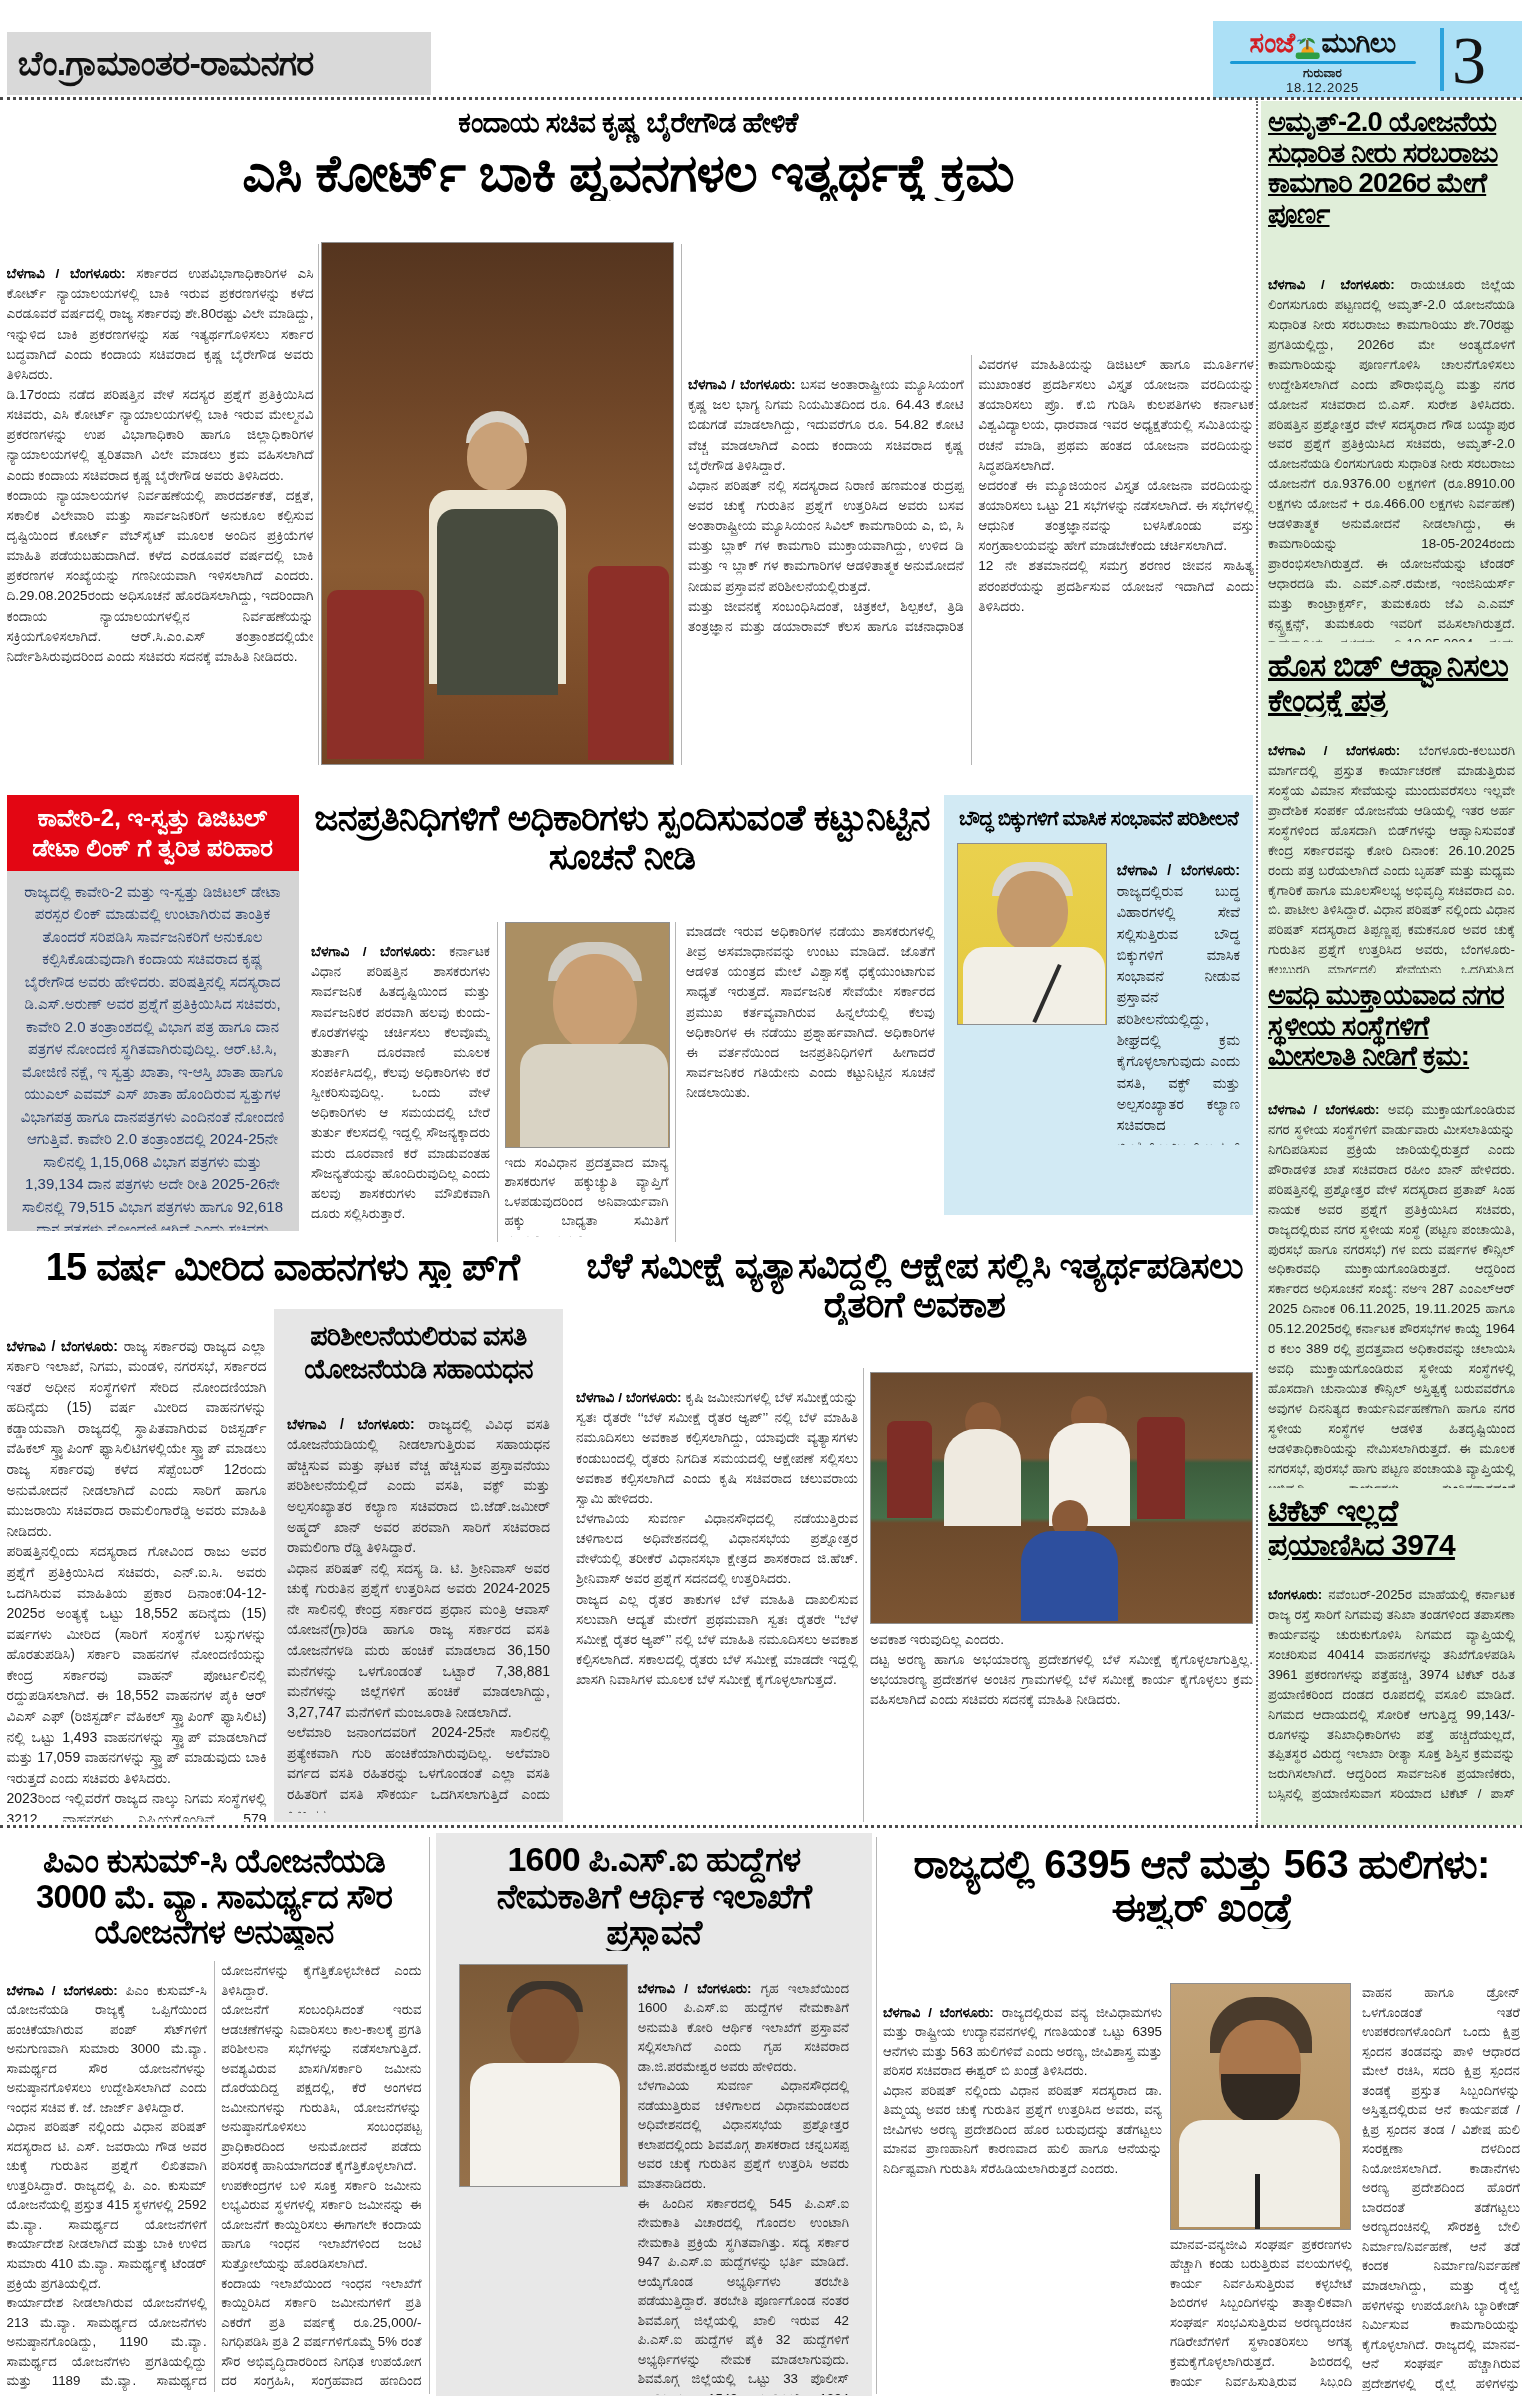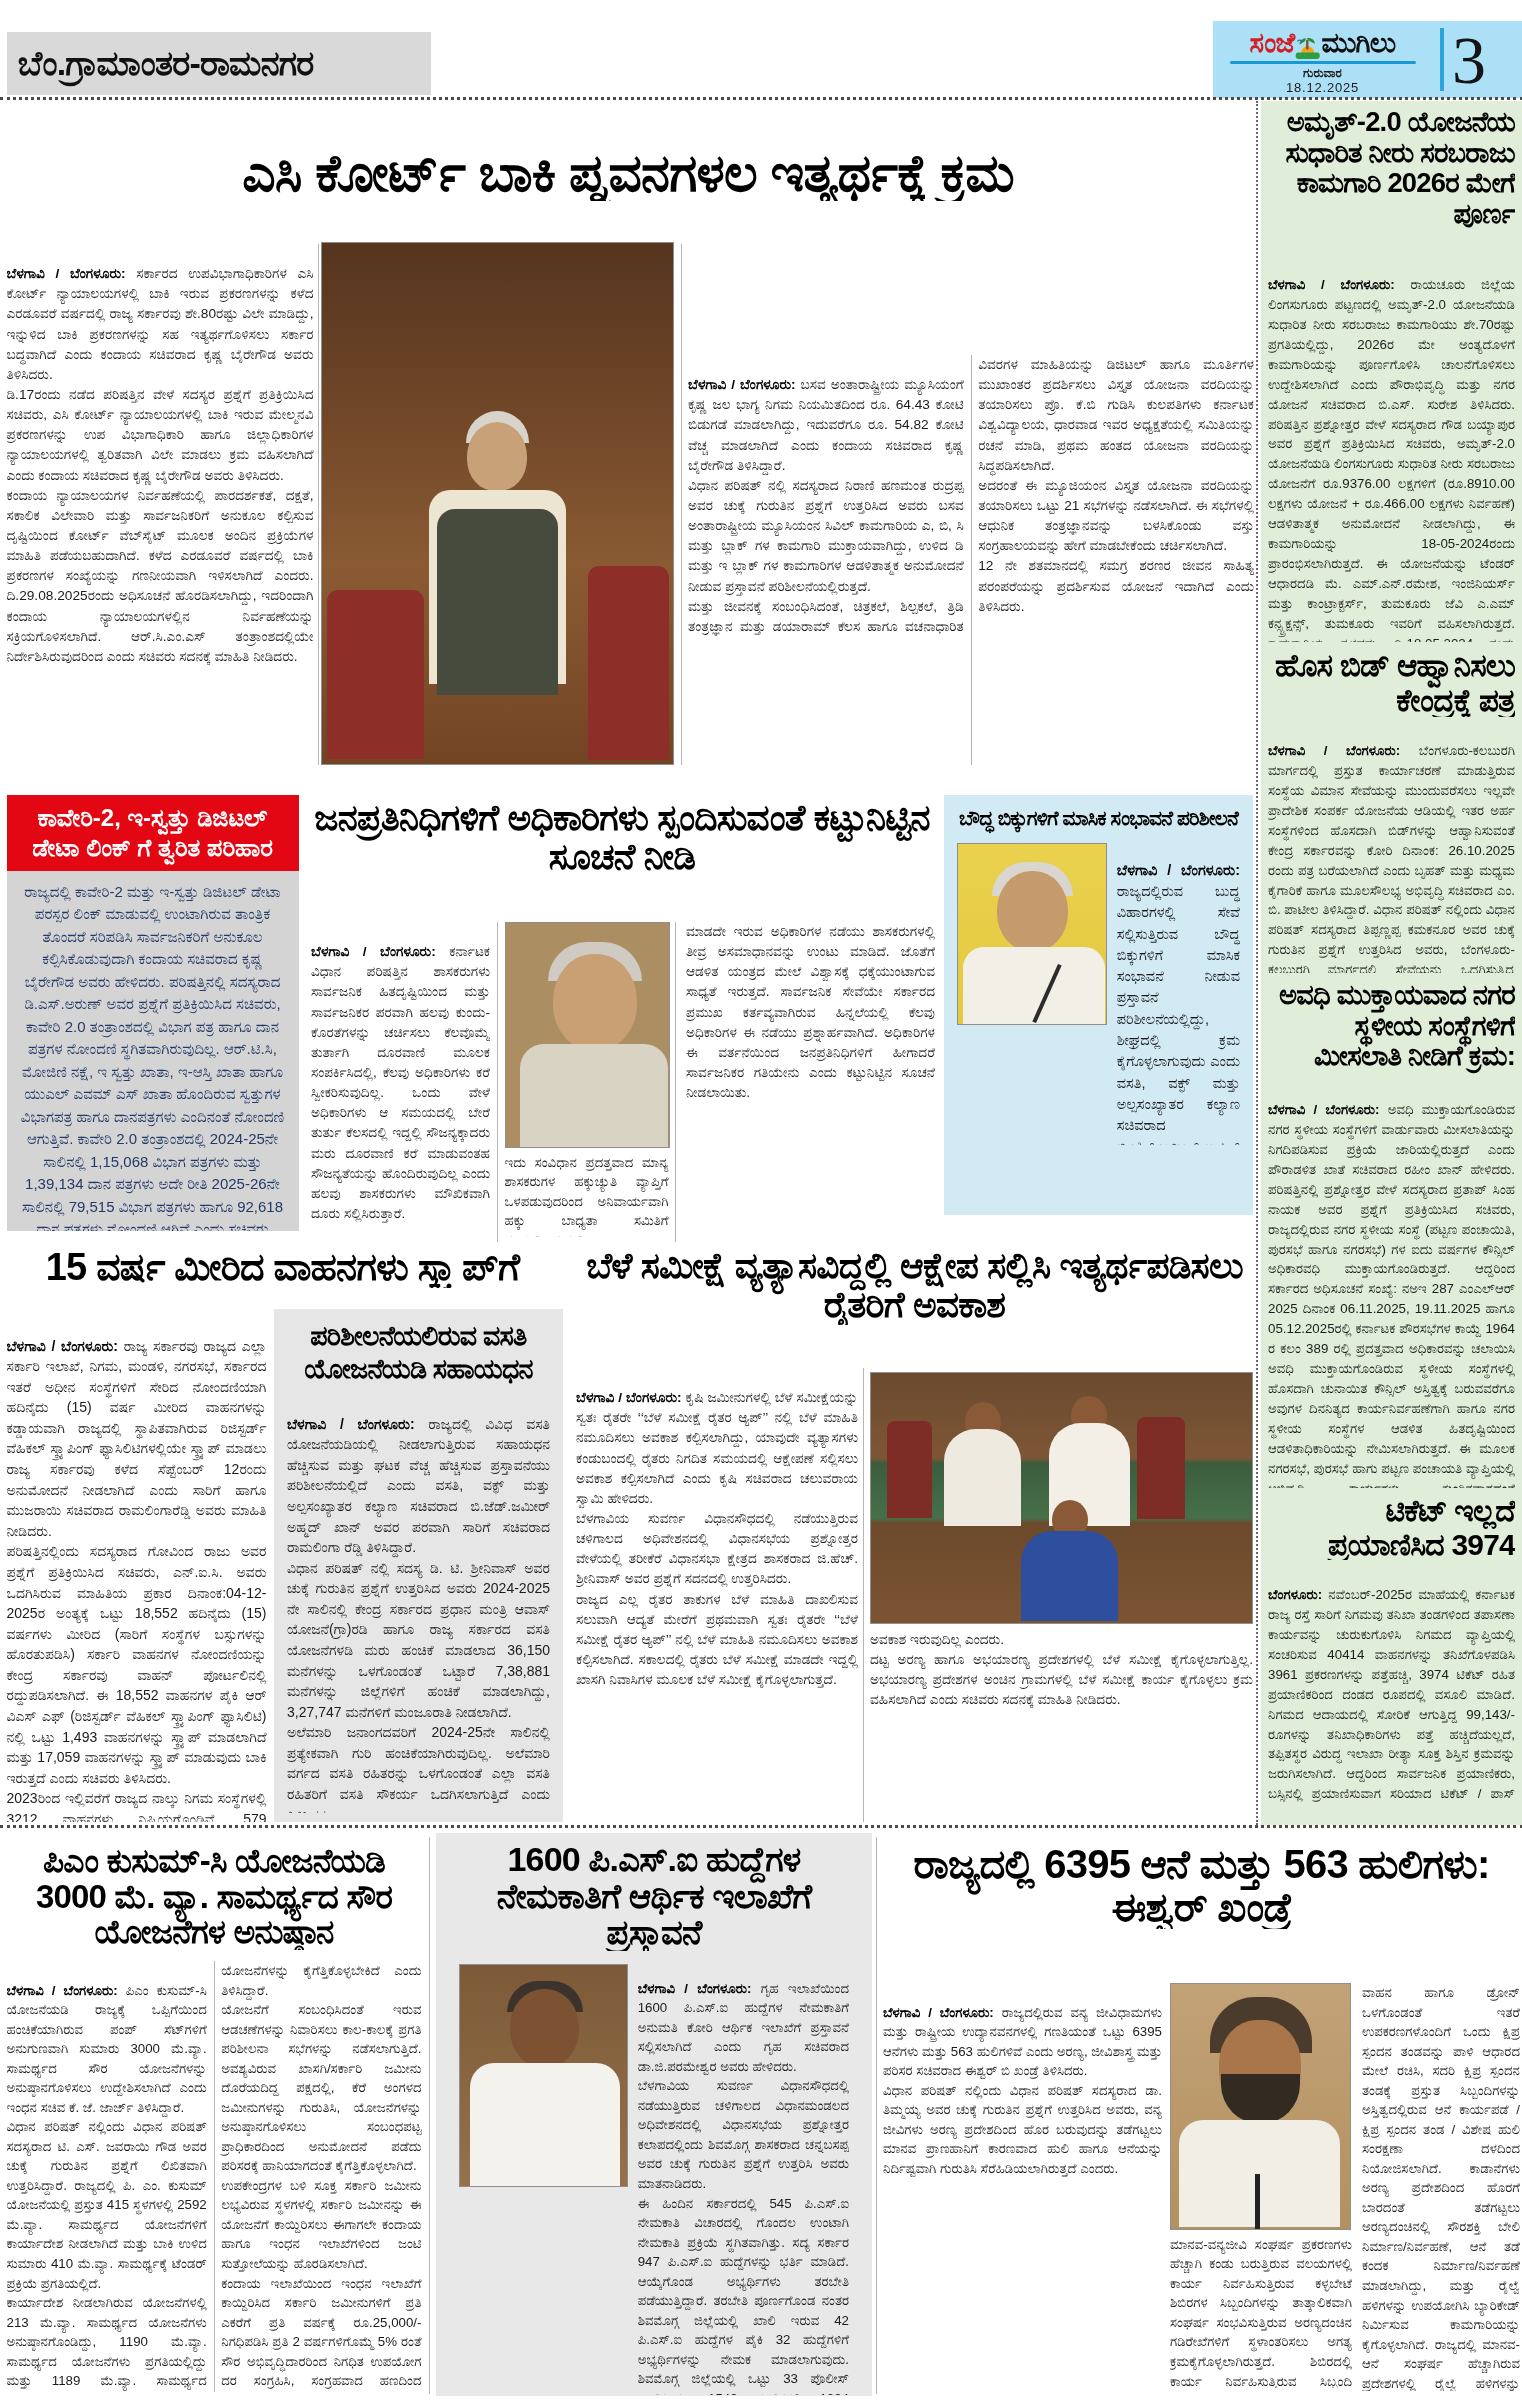--- a/index.html
+++ b/index.html
@@ -79,21 +79,21 @@
   .ph-khandre .hair { position:absolute; left:39px; top:13px; width:102px; height:56px; border-radius:45px 45px 0 0; background:#4a3b2c; }
   .ph-khandre .head { position:absolute; left:48px; top:36px; width:82px; height:94px; border-radius:46%; background:#a9764c; }
   .ph-khandre .beard { position:absolute; left:50px; top:90px; width:79px; height:50px; border-radius:0 0 40px 40px; background:#332a22; }
   .ph-khandre .body { position:absolute; left:8px; top:136px; width:161px; height:107px; border-radius:24px 24px 0 0; background:#f1eee6; }
   .ph-khandre .mic { position:absolute; left:84px; top:190px; width:4.8px; height:56px; background:#222; }
 
   .float-photo { float:left; margin:4.8px 9.7px 4.8px 0; }
 
   
   .rail { left:1261px; top:101px; width:261px; height:1724px; background:#e0eed9; }
-  .rail-title { position:absolute; left:1268px; width:247px; font-weight:bold; text-align:right; line-height:1.12; letter-spacing:-0.8px; color:#000; overflow:hidden; }
+  .rail-title { position:absolute; left:1268px; width:247px; font-weight:bold; text-align:left; line-height:1.12; letter-spacing:-0.8px; color:#000; overflow:hidden;text-decoration:underline; }
   .rail-body { position:absolute; left:1268px; width:247px; font-size:13.3px; line-height:1.5; text-align:justify; color:#1b1b1b; overflow:hidden; white-space:pre-line; }
 </style>
 </head>
 <body>
 
 <div id="page">
 
   <div class="abs region-label">
     <span>ಬೆಂ.ಗ್ರಾಮಾಂತರ-ರಾಮನಗರ</span>
   </div>
@@ -120,20 +120,21 @@
     </div>
     <div class="mast-div"></div>
     <div class="mast-page">3</div>
   </div>
 
   <div class="abs rule-dotted-h" style="left:0;top:97px;width:1523px;"></div>
 
   <div class="abs rail"></div>
   <div class="abs vline-dot" style="left:1256px;top:101px;height:1724px;"></div>
 
+  <div class="abs kicker lead-kicker">ಕಂದಾಯ ಸಚಿವ ಕೃಷ್ಣ ಬೈರೇಗೌಡ ಹೇಳಿಕೆ</div>
   <div class="abs headline lead-headline">ಎಸಿ ಕೋರ್ಟ್ ಬಾಕಿ ಪ್ನವನಗಳಲ ಇತ್ಯರ್ಥಕ್ಕೆ ಕ್ರಮ</div>
 
   <div class="abs photo ph-main" style="left:321px;top:242px;width:353px;height:523px;">
     <div class="chair" style="left:4.8px;top:347px;width:97px;height:169px;"></div>
     <div class="chair" style="left:266px;top:323px;width:81px;height:194px;"></div>
     <div class="hair" style="left:144px;top:168px;"></div>
     <div class="head" style="left:145px;top:179px;"></div>
     <div class="torso" style="left:107px;top:247px;"></div>
     <div class="vest" style="left:115px;top:266px;"></div>
   </div>

